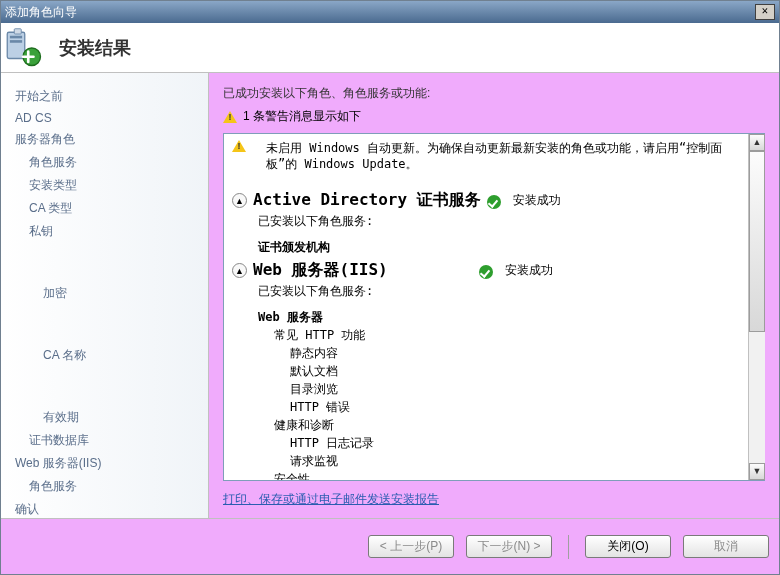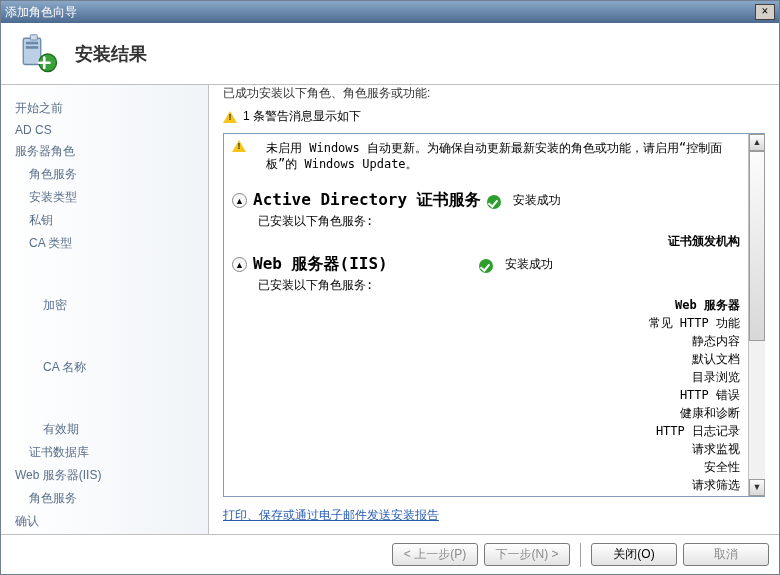--- a/index.html
+++ b/index.html
@@ -1,39 +1,39 @@
 <!DOCTYPE html>
 <html><head>
 <meta charset="utf-8">
 <style>
   * { box-sizing: border-box; }
   html, body { margin:0; padding:0; font-family: "Microsoft YaHei", SimSun, Tahoma, sans-serif; font-size:12px; }
   body { background:#ece9d8; }
 
-  .window { width:780px; height:575px; background:#ffffff; border:1px solid #708090; display:flex; flex-direction:column; }
+  .window { width:780px; height:575px; background:#f0abfc; border:1px solid #708090; display:flex; flex-direction:column; }
 
   .titlebar { height:22px; background: linear-gradient(#8aa7c7,#4a6a8f); color:#fff; display:flex; align-items:center; padding:0 4px; }
   .titlebar .title { flex:1; font-size:12px; }
   .titlebar .close-btn { width:20px; height:16px; background:#d4d0c8; border:1px solid #404040; color:#000; font-weight:bold; text-align:center; line-height:13px; font-family: Tahoma; font-size:12px; cursor:pointer;}
 
-  .header { height:62px; background:#fff; border-bottom:1px solid #c0c0c0; display:flex; align-items:center; padding-left:16px; gap:14px;}
+  .header { height:50px; background:#fff; border-bottom:1px solid #c0c0c0; display:flex; align-items:center; gap:14px;}
   .header .icon-box { width:44px; height:44px; display:flex; align-items:center; justify-content:center; }
   .header h1 { font-size:18px; font-weight:bold; margin:0; color:#333; }
 
   .body { flex:1; display:flex; overflow:hidden; }
 
   .sidebar { width:208px; background:linear-gradient(to right,#fff 0%,#f0f4f8 100%); border-right:1px solid #c0c0c0; padding:12px 0 0 14px; overflow:hidden;}
   .sidebar ul { list-style:none; margin:0; padding:0;}
   .sidebar li { color:#5a6e8a; padding:3px 0; cursor:default; font-size:12px; }
   .sidebar li.l1 { padding-left:0px; }
   .sidebar li.l2 { padding-left:14px; }
   .sidebar li.l3 { padding-left:28px;margin-top:39px; }
   .sidebar li.selected { background:#3c5a80; color:#fff; margin-left:-14px; padding-left:14px; }
 
-  .main { flex:1; padding:0 14px 10px 14px; display:flex; flex-direction:column; overflow:hidden;}
+  .main { flex:1; padding:12px 14px 10px 14px; display:flex; flex-direction:column; overflow:hidden;}
   .intro { color:#333; margin-bottom:6px; }
   .warn-line { display:flex; align-items:center; gap:6px; margin-bottom:8px;}
   .tri { width:0; height:0; border-left:7px solid transparent; border-right:7px solid transparent; border-bottom:12px solid #f5c518; position:relative;}
   .tri::after { content:"!"; position:absolute; left:-2px; top:1px; font-size:9px; font-weight:bold; color:#333; width:4px; text-align:center;}
 
   .panel { flex:1; border:1px solid #7f9db9; border-right:none; background:#fff; display:flex; overflow:hidden;}
   .panel-inner { flex:1; overflow:hidden; padding:6px 8px 0 8px; color:#000;}
   .scrollbar { width:17px; background:#efefef; border-left:1px solid #c0c0c0; display:flex; flex-direction:column;}
   .sb-btn { height:17px; background:linear-gradient(#fcfcfc,#d8d8d8); border:1px solid #9c9c9c; text-align:center; line-height:14px; font-size:9px; color:#333; cursor:pointer;}
   .sb-track { flex:1; background:#f1f1f1; position:relative;}
@@ -44,29 +44,29 @@
 
   .section-head { display:flex; align-items:center; gap:6px; margin:4px 0 2px 0;}
   .collapse-btn { width:15px; height:15px; border:1px solid #888; border-radius:50%; display:flex; align-items:center; justify-content:center; font-size:9px; background:#f8f8f8; cursor:pointer;}
   .section-title { font-family: SimSun,"NSimSun",monospace; font-weight:bold; font-size:16px; min-width:220px;}
   .status-ok { display:flex; align-items:flex-end; gap:12px; font-weight:normal;}
   .check { width:14px; height:14px; border-radius:50%; background:#2e9e2e; position:relative;}
   .check::after{ content:""; position:absolute; left:3px; top:3px; width:4px; height:7px; border:solid #fff; border-width:0 2px 2px 0; transform:rotate(40deg);}
 
   .sublabel { padding-left:26px; font-family: SimSun,monospace; margin:2px 0 0 0; }
   .bold { font-weight:bold;}
-  .tree { padding-left:26px; font-family: SimSun,monospace; line-height:1.5; margin-top:2px;text-align:right;}
+  .tree { padding-left:26px; font-family: SimSun,monospace; line-height:1.5; margin-top:8px;}
   .tree .i1{ padding-left:0;}
   .tree .i2{ padding-left:16px;}
   .tree .i3{ padding-left:32px;}
 
   .link-row { margin-top:10px;}
   .link-row a { color:#2a5db0; text-decoration:underline; cursor:pointer;}
 
-  .footer { height:40px; border-top:1px solid #c0c0c0; display:flex; align-items:center; justify-content:flex-end; gap:6px; padding:0 10px;}
+  .footer { height:56px; border-top:1px solid #c0c0c0; display:flex; align-items:center; justify-content:flex-end; gap:12px; padding:0 10px;}
   .sep { width:1px; height:24px; background:#a0a0a0; margin:0 4px;}
   .btn { height:23px; min-width:86px; padding:0 10px; background:linear-gradient(#fff,#e3e3e3); border:1px solid #7a7a7a; border-radius:3px; font-size:12px; display:flex; align-items:center; justify-content:center; gap:4px; cursor:pointer;}
   .btn.disabled { color:#8a8a8a; cursor:default;}
 
   .server-icon-svg{ width:42px; height:42px; }
 </style>
 </head>
 <body>
 
 <div class="window">
@@ -92,22 +92,22 @@
 
   <div class="body">
 
     <div class="sidebar">
       <ul id="sidebar-list">
           <li class="l1">开始之前</li>
           <li class="l1">AD CS</li>
           <li class="l1">服务器角色</li>
           <li class="l2">角色服务</li>
           <li class="l2">安装类型</li>
+          <li class="l2">CA 类型</li>
           <li class="l2">私钥</li>
-          <li class="l2">CA 类型</li>
           <li class="l3">加密</li>
           <li class="l3">CA 名称</li>
           <li class="l3">有效期</li>
           <li class="l2">证书数据库</li>
           <li class="l1">Web 服务器(IIS)</li>
           <li class="l2">角色服务</li>
           <li class="l1">确认</li>
           <li class="l1">进度</li>
           <li class="l1 selected">结果</li>
         </ul>

